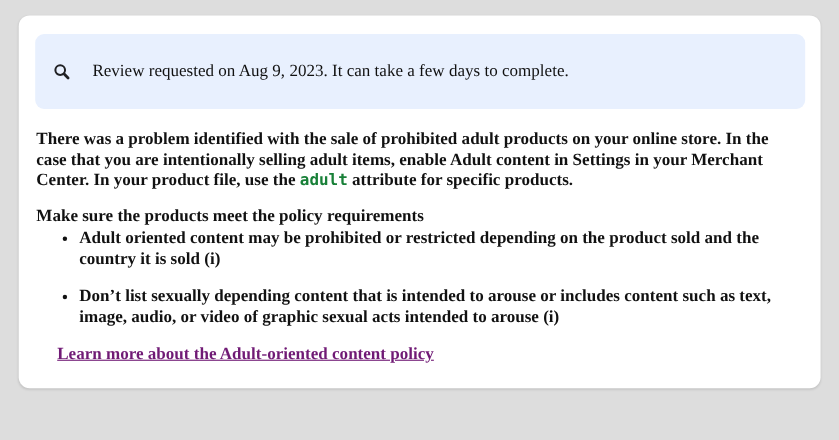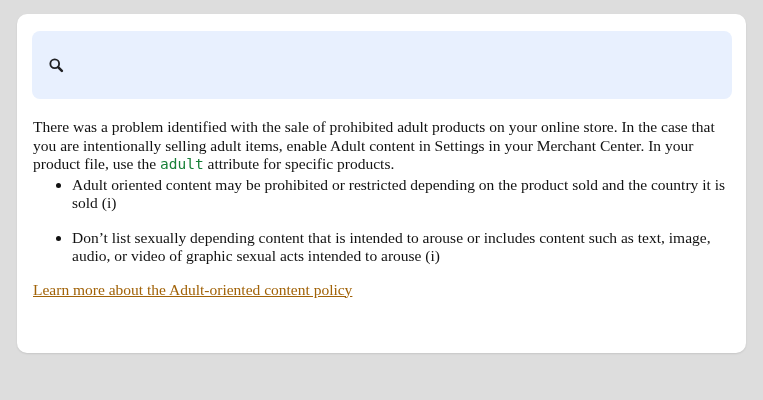--- a/index.html
+++ b/index.html
@@ -35,59 +35,63 @@
     margin-left: 19px;
     font-size: 15.5px;
     color: #111111;
   }
   .body-text {
     color: #111111;
     font-size: 15.5px;
     line-height: 18.5px;
     padding-left: 1px;
     padding-right: 2px;
+    font-weight: bold;
   }
   .para1 { margin-top: 19px; }
   .code-token {
     font-family: "DejaVu Sans Mono", monospace;
     font-size: 14.5px;
     color: #188038;
   }
   .para2 { margin-top: 14px; }
   ul.req-list {
     margin-top: 2px;
     padding-left: 40px;
     list-style-type: disc;
   }
   ul.req-list li + li { margin-top: 16px; }
   .link-row { margin-top: 15px; }
   .learn-link {
-    color: #a16207;
+    color: #701a75;
     text-decoration: underline;
     cursor: pointer;
+    margin-left: 19px;
   }
 </style>
 </head>
 <body>
 
 <div class="card">
 
   <div class="banner">
     <span class="icon-wrap">
       <svg width="17" height="17" viewBox="0 0 24 24" aria-hidden="true">
         <circle cx="9.5" cy="9.5" r="6.2" fill="none" stroke="#202124" stroke-width="2.6"></circle>
         <line x1="14.6" y1="14.6" x2="19.6" y2="19.6" stroke="#202124" stroke-width="3.6" stroke-linecap="round"></line>
       </svg>
     </span>
+    <span class="banner-text">Review requested on Aug 9, 2023. It can take a few days to complete.</span>
   </div>
 
   <div class="body-text para1">
     <span>There was a problem identified with the sale of prohibited adult products on your online store. In the case that you are intentionally selling adult items, enable Adult content in Settings in your Merchant Center. In your product file, use the </span><span class="code-token">adult</span><span> attribute for specific products.</span>
   </div>
 
+  <div class="body-text para2">Make sure the products meet the policy requirements</div>
 
   <ul class="req-list body-text">
     <li>Adult oriented content may be prohibited or restricted depending on the product sold and the country it is sold (i)</li>
     <li>Don’t list sexually depending content that is intended to arouse or includes content such as text, image, audio, or video of graphic sexual acts intended to arouse (i)</li>
   </ul>
 
   <div class="body-text link-row">
     <a class="learn-link">Learn more about the Adult-oriented content policy</a>
   </div>
 

